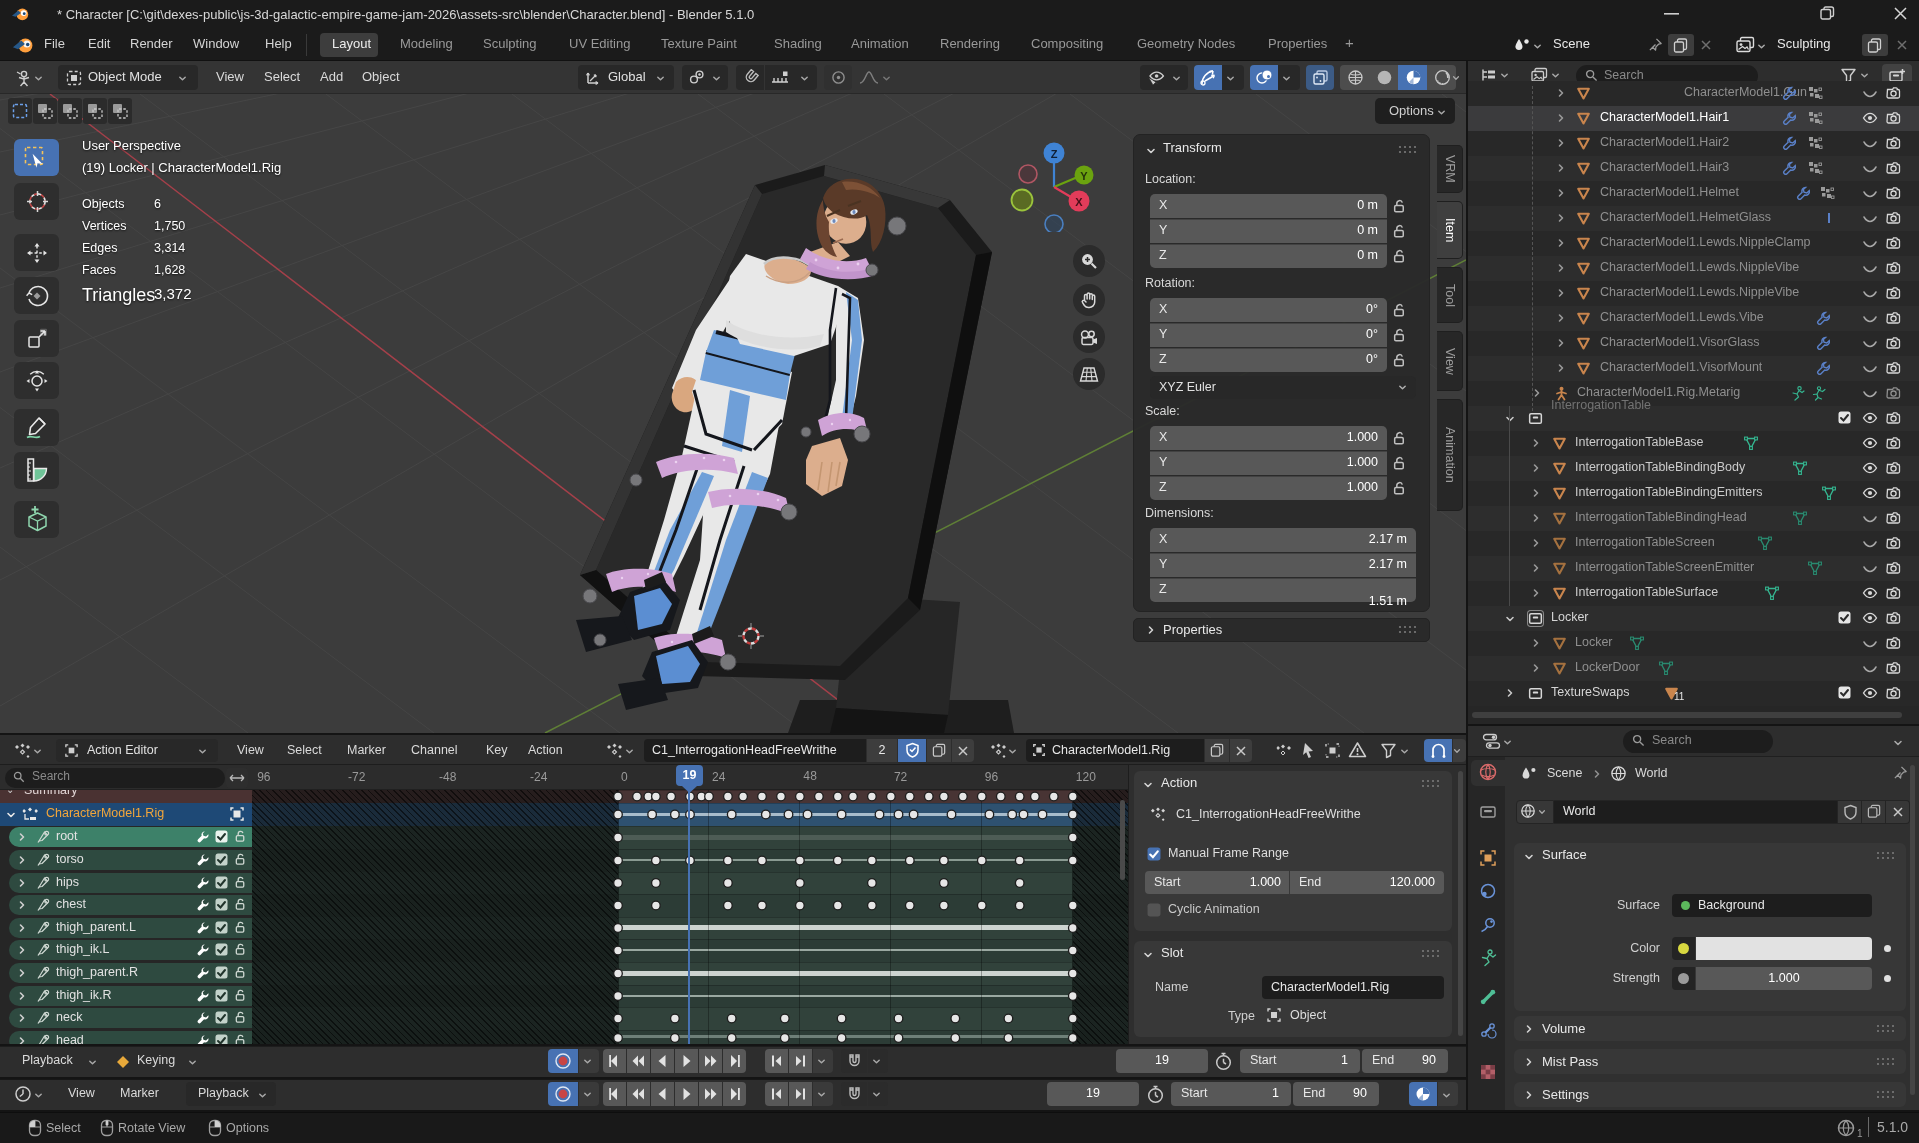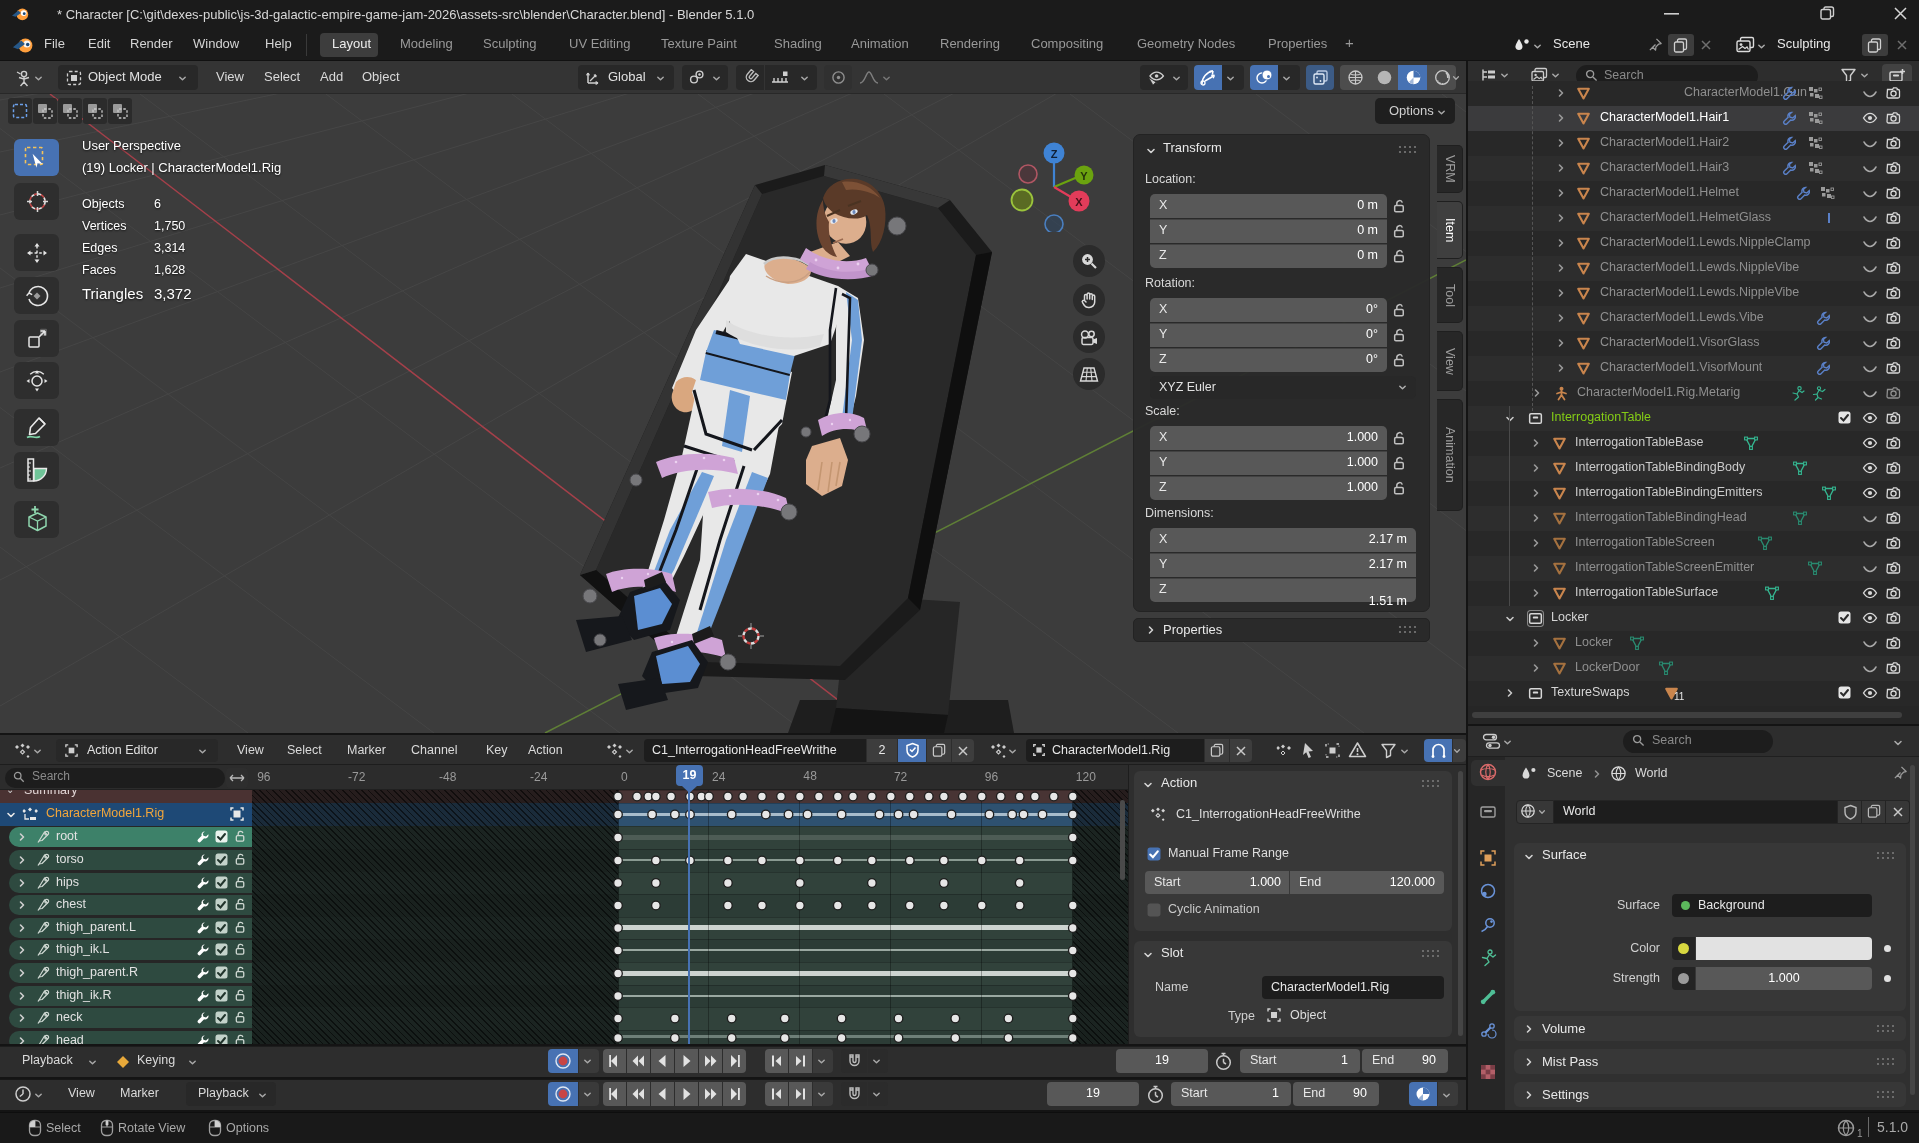--- a/index.html
+++ b/index.html
@@ -451,21 +451,21 @@
 <div class="abs" style="left:82px;top:138px;color:#ffffff;font-size:13px;font-weight:400;white-space:nowrap;text-shadow:0 1px 2px rgba(0,0,0,0.7);">User Perspective</div>
 <div class="abs" style="left:82px;top:160px;color:#ffffff;font-size:13px;font-weight:400;white-space:nowrap;text-shadow:0 1px 2px rgba(0,0,0,0.7);">(19) Locker | CharacterModel1.Rig</div>
 <div class="abs" style="left:82px;top:197px;color:#ffffff;font-size:12.5px;font-weight:400;white-space:nowrap;text-shadow:0 1px 2px rgba(0,0,0,0.7);">Objects</div>
 <div class="abs" style="left:154px;top:197px;color:#ffffff;font-size:12.5px;font-weight:400;white-space:nowrap;text-shadow:0 1px 2px rgba(0,0,0,0.7);">6</div>
 <div class="abs" style="left:82px;top:219px;color:#ffffff;font-size:12.5px;font-weight:400;white-space:nowrap;text-shadow:0 1px 2px rgba(0,0,0,0.7);">Vertices</div>
 <div class="abs" style="left:154px;top:219px;color:#ffffff;font-size:12.5px;font-weight:400;white-space:nowrap;text-shadow:0 1px 2px rgba(0,0,0,0.7);">1,750</div>
 <div class="abs" style="left:82px;top:241px;color:#ffffff;font-size:12.5px;font-weight:400;white-space:nowrap;text-shadow:0 1px 2px rgba(0,0,0,0.7);">Edges</div>
 <div class="abs" style="left:154px;top:241px;color:#ffffff;font-size:12.5px;font-weight:400;white-space:nowrap;text-shadow:0 1px 2px rgba(0,0,0,0.7);">3,314</div>
 <div class="abs" style="left:82px;top:263px;color:#ffffff;font-size:12.5px;font-weight:400;white-space:nowrap;text-shadow:0 1px 2px rgba(0,0,0,0.7);">Faces</div>
 <div class="abs" style="left:154px;top:263px;color:#ffffff;font-size:12.5px;font-weight:400;white-space:nowrap;text-shadow:0 1px 2px rgba(0,0,0,0.7);">1,628</div>
-<div class="abs" style="left:82px;top:285px;color:#ffffff;font-size:15px;font-weight:400;white-space:nowrap;text-shadow:0 1px 2px rgba(0,0,0,0.7);">Triangles</div>
+<div class="abs" style="left:82px;top:285px;color:#ffffff;font-size:18px;font-weight:400;white-space:nowrap;text-shadow:0 1px 2px rgba(0,0,0,0.7);">Triangles</div>
 <div class="abs" style="left:154px;top:285px;color:#ffffff;font-size:15px;font-weight:400;white-space:nowrap;text-shadow:0 1px 2px rgba(0,0,0,0.7);">3,372</div>
 <svg class="abs" style="left:1004px;top:140px" width="96" height="92" viewBox="-10 0 96 92">
 <path d="M40 47 L40 16" stroke="#3f83d4" stroke-width="2.2"></path>
 <path d="M40 47 L66 36" stroke="#6ba30f" stroke-width="2.2"></path>
 <path d="M40 47 L62 60" stroke="#e23c5a" stroke-width="2.2"></path>
 <circle cx="40" cy="13" r="10.5" fill="#3f83d4"></circle>
     <text x="40" y="17.5" text-anchor="middle" font-size="11" font-weight="bold" fill="#0f2036" font-family="Liberation Sans">Z</text>
 <circle cx="70" cy="35" r="9.5" fill="#6ba30f"></circle>
     <text x="70" y="39.5" text-anchor="middle" font-size="11" font-weight="bold" fill="#24330a" font-family="Liberation Sans">Y</text>
 <circle cx="65" cy="61" r="10.5" fill="#e23c5a"></circle>
@@ -925,21 +925,21 @@
 <circle cx="7.5" cy="8.6" r="2.6" fill="none" stroke="#8f8f8f" stroke-width="1.3"></circle>
 </svg>
 <div class="abs" style="left:1468px;top:406px;width:451px;height:25px;background:#2d2d2d;"></div>
 <svg class="abs" style="left:1505px;top:414px" width="10" height="10" viewBox="0 0 10 10">
     <path d="M2 3.5 L5 6.5 L8 3.5" stroke="#c8c8c8" stroke-width="1.6" fill="none" stroke-linecap="round" stroke-linejoin="round"></path>
   </svg>
 <svg class="abs" style="left:1527px;top:410px" width="17" height="17" viewBox="0 0 16 16">
 <rect x="2.5" y="3.5" width="11" height="9" rx="1.3" fill="none" stroke="#d8d8d8" stroke-width="1.4"></rect>
 <rect x="5.5" y="6" width="5" height="2" rx="0.8" fill="#d8d8d8"></rect>
 </svg>
-<div class="abs" style="left:1551px;top:410px;color:#84cc16;font-size:12.5px;font-weight:400;white-space:nowrap;">InterrogationTable</div>
+<div class="abs" style="left:1551px;top:398px;color:#737373;font-size:12.5px;font-weight:400;white-space:nowrap;">InterrogationTable</div>
 <svg class="abs" style="left:1838px;top:411px" width="13" height="13" viewBox="0 0 13 13">
     <rect x="0.5" y="0.5" width="12" height="12" rx="2.5" fill="#e6e6e6"></rect>
     <path d="M3 7 L5.5 9.5 L10 4" stroke="#2b2b2b" stroke-width="2" fill="none" stroke-linecap="round"></path>
   </svg>
 <svg class="abs" style="left:1862px;top:410px" width="16" height="16" viewBox="0 0 16 16">
 <path d="M1.5 8 C3.5 4.8 6 3.4 8 3.4 C10 3.4 12.5 4.8 14.5 8 C12.5 11.2 10 12.6 8 12.6 C6 12.6 3.5 11.2 1.5 8 Z" fill="none" stroke="#d8d8d8" stroke-width="1.4"></path>
 <circle cx="8" cy="8" r="2.1" fill="#d8d8d8"></circle>
 </svg>
 <svg class="abs" style="left:1886px;top:410px" width="15" height="15" viewBox="0 0 15 15">
 <path d="M1.5 4.5 h5 l1 -1.7 h2.5 a1.2 1.2 0 0 1 1.2 1.7 h0.8 a1.5 1.5 0 0 1 1.5 1.5 v5.5 a1.5 1.5 0 0 1 -1.5 1.5 h-9.5 a1.5 1.5 0 0 1 -1.5 -1.5 Z" fill="none" stroke="#d8d8d8" stroke-width="1.3"></path>

